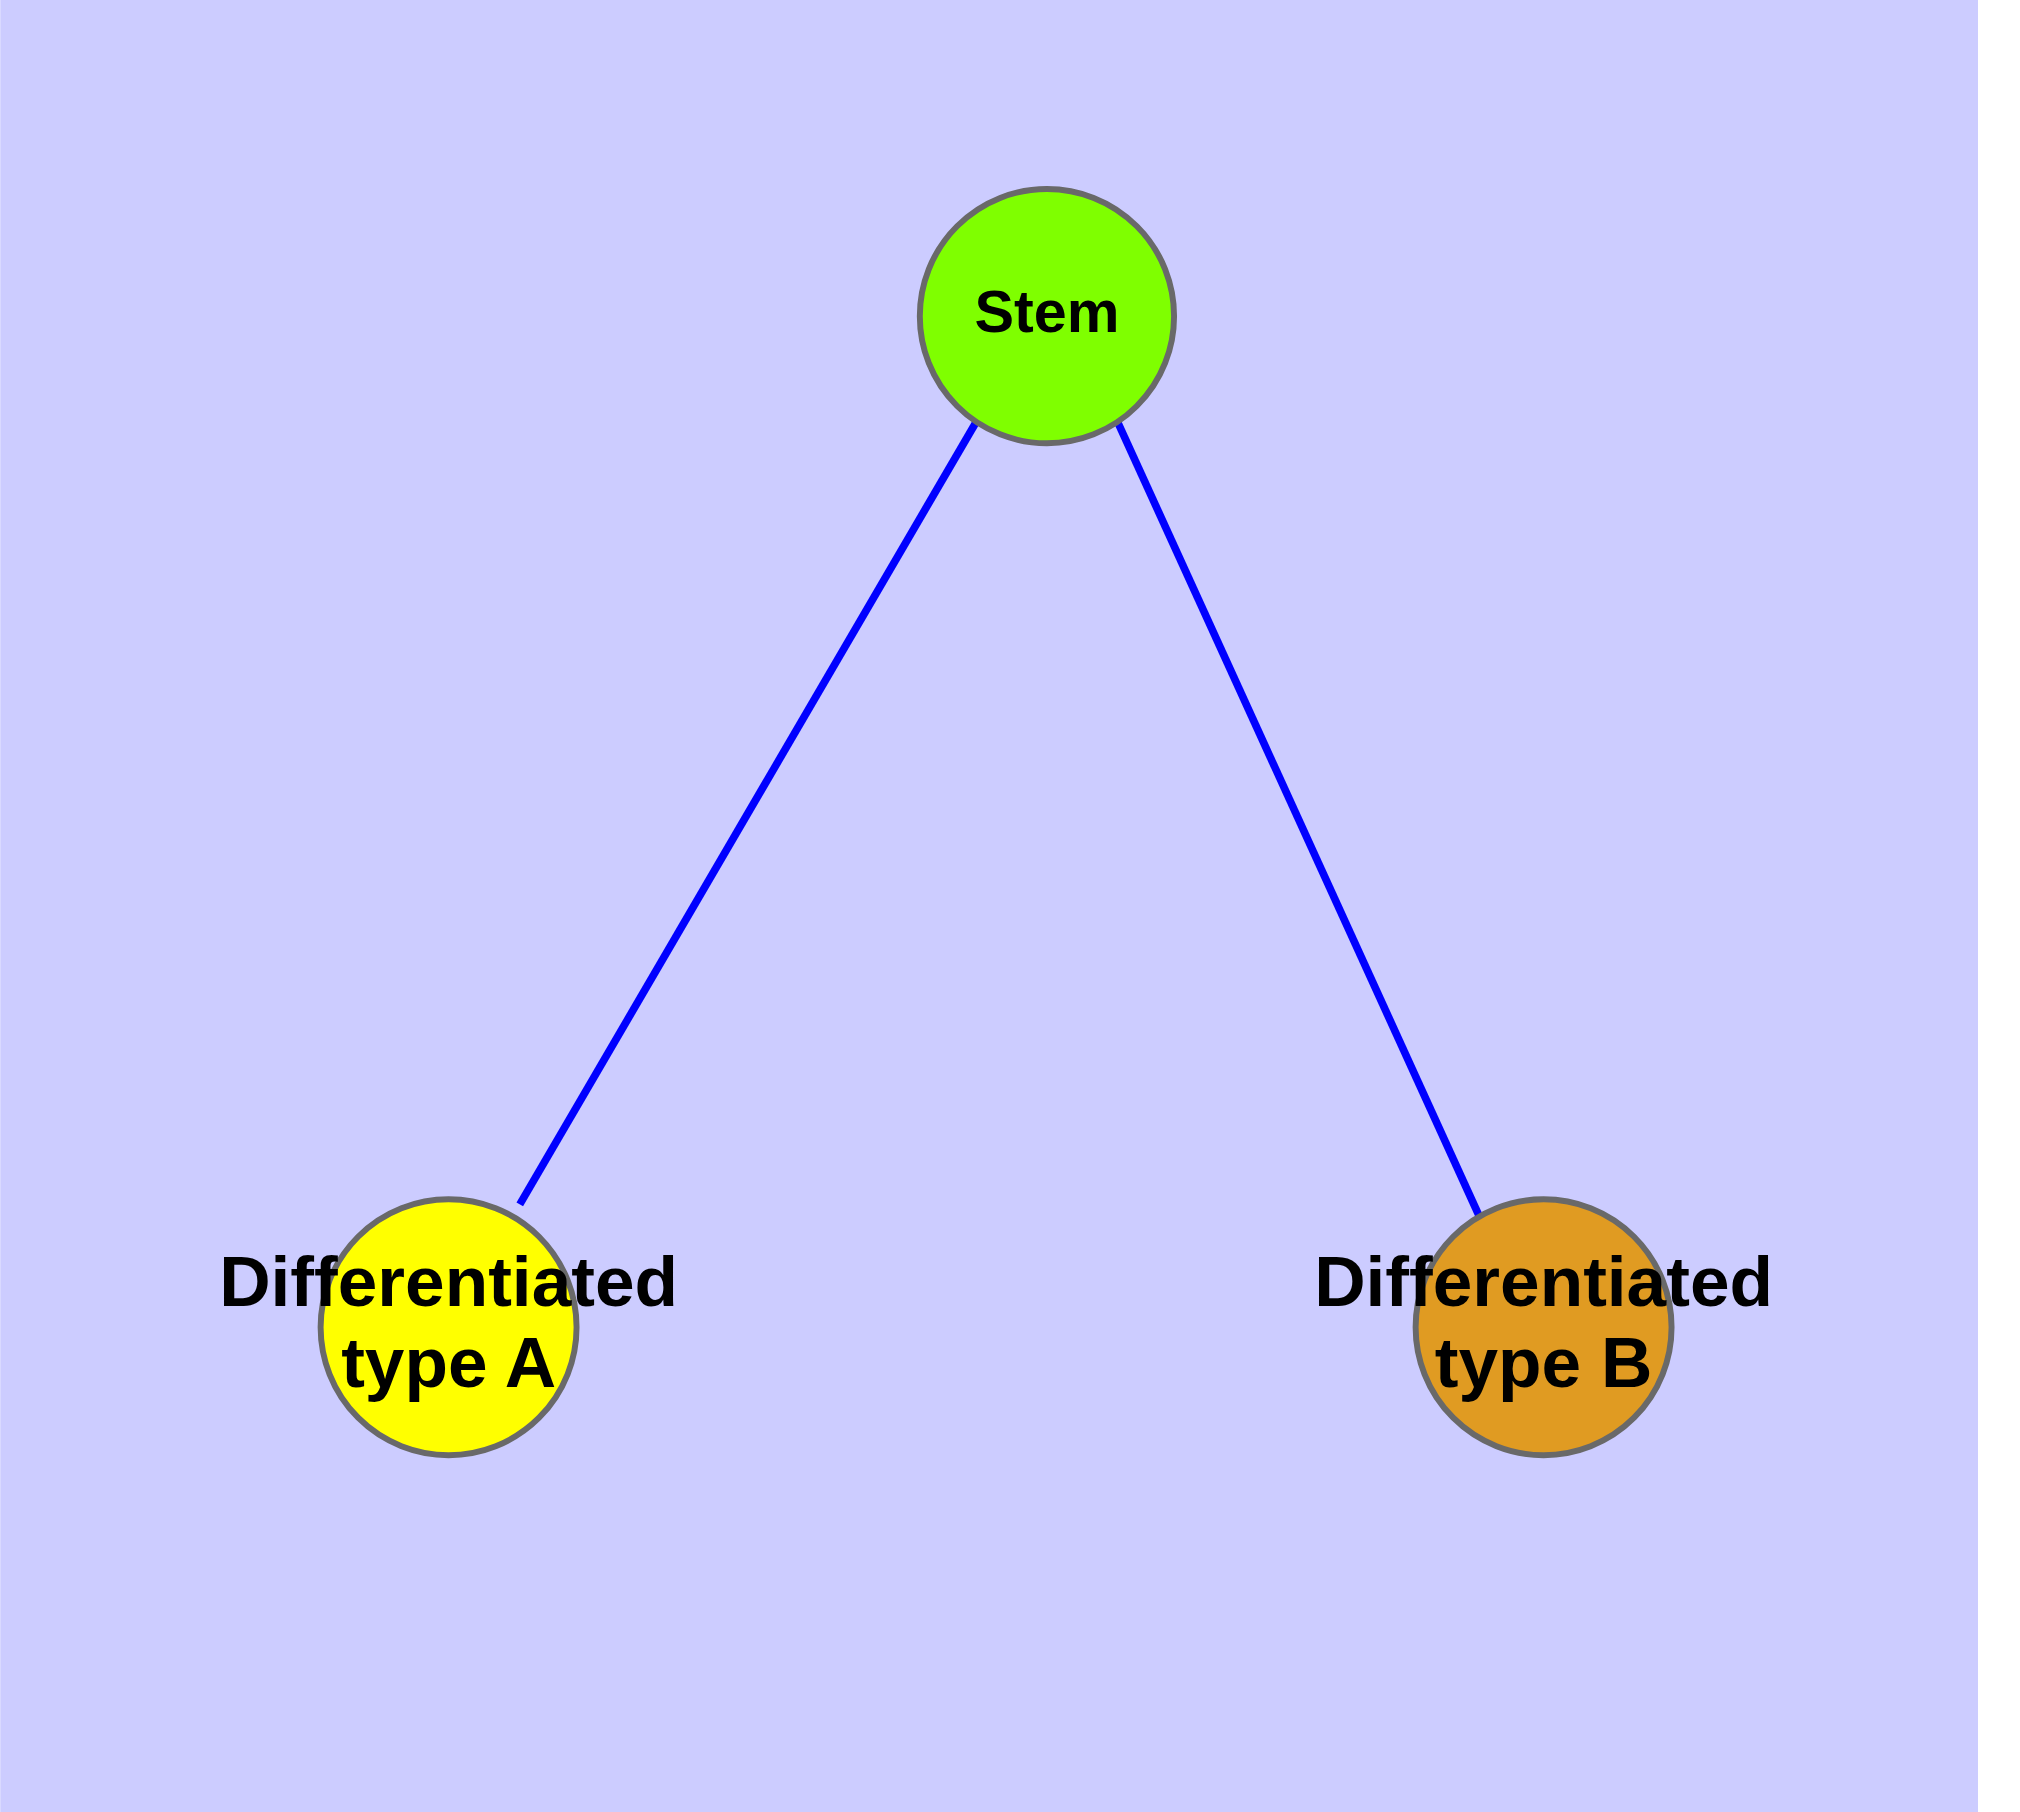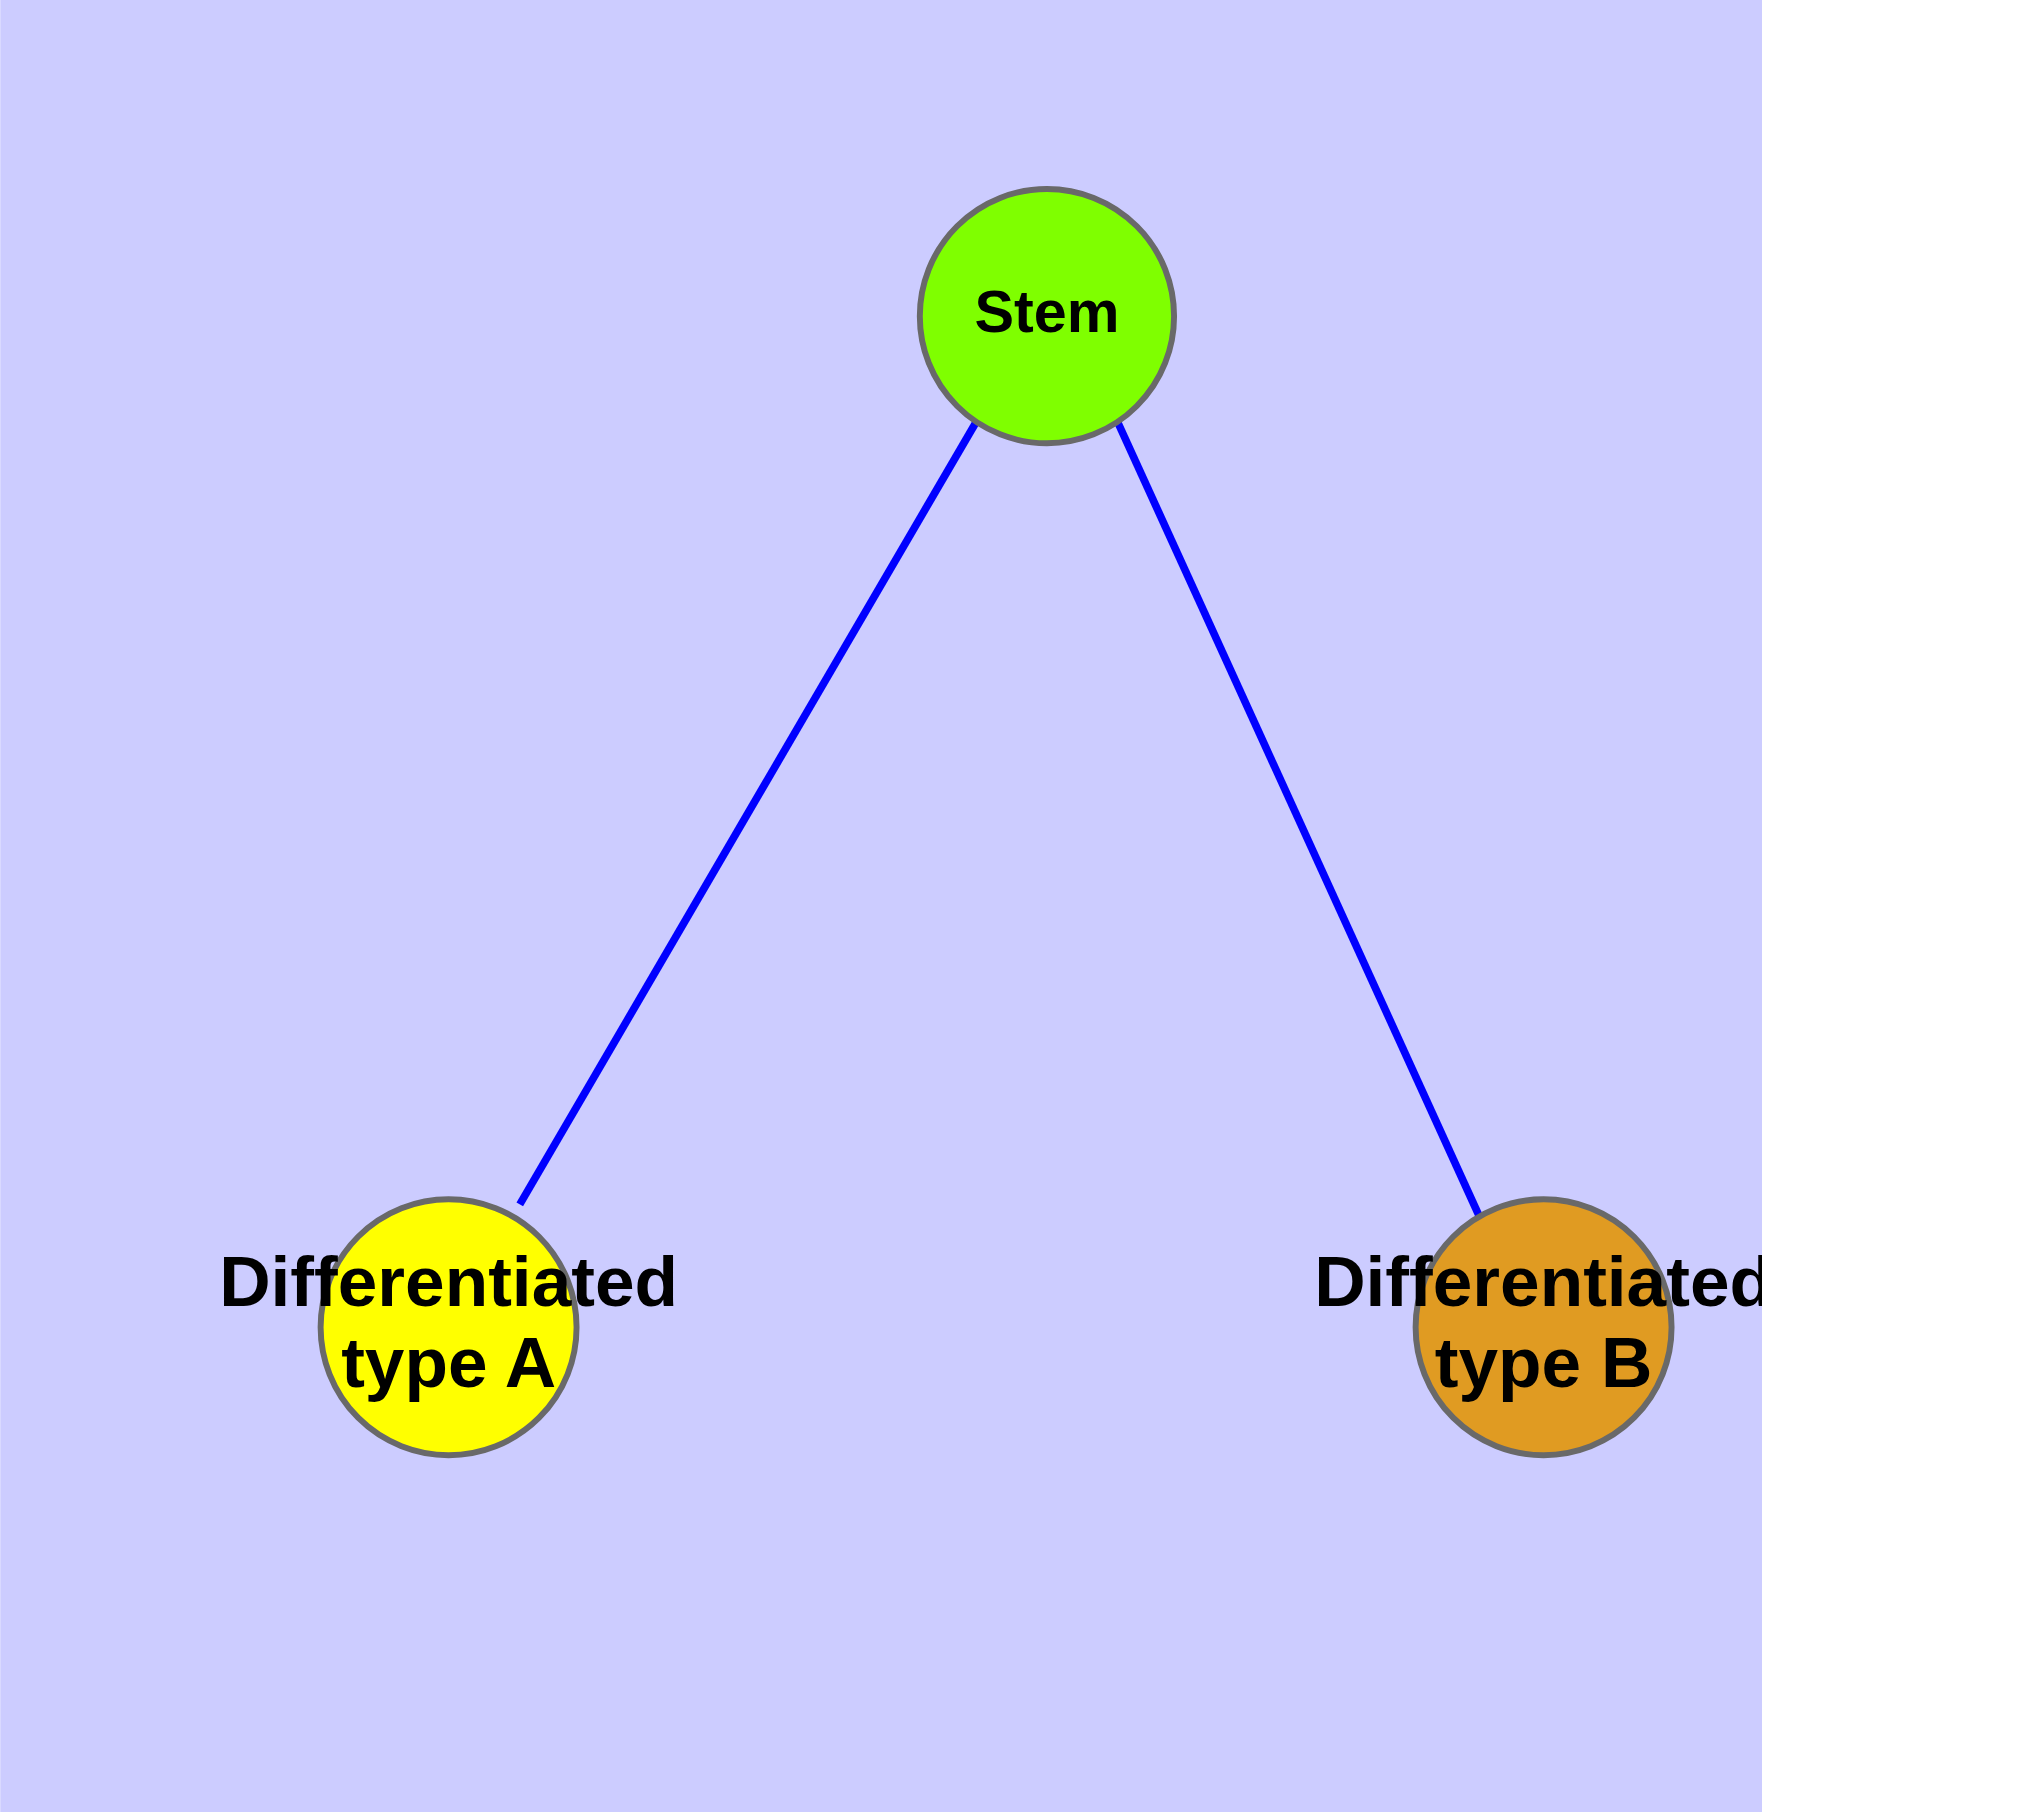--- a/index.html
+++ b/index.html
@@ -27,21 +27,21 @@
     font-weight: bold;
     fill: #000000;
     text-anchor: middle;
     dominant-baseline: middle;
     paint-order: normal;
   }
 </style>
 </head>
 <body>
 
-<div id="canvas" style="width: 1762px; height: 1812px;">
+<div id="canvas" style="width: 1978px; height: 1812px;">
   <svg id="graph-svg" viewBox="0 0 2384 2138" xmlns="http://www.w3.org/2000/svg">
 
     <rect id="bg-rect" x="0" y="0" width="2384" height="2138" fill="#ccccff"></rect>
 
     <g id="edges-layer">
         <line x1="1152" y1="497" x2="613" y2="1421" stroke="#0000ff" stroke-width="9" stroke-linecap="butt"></line>
         <line x1="1318" y1="497" x2="1746" y2="1437" stroke="#0000ff" stroke-width="9" stroke-linecap="butt"></line>
       </g>
     <g id="nodes-layer">
         <circle cx="1235" cy="373" r="150" fill="#7fff00" stroke="#696969" stroke-width="7"></circle>

